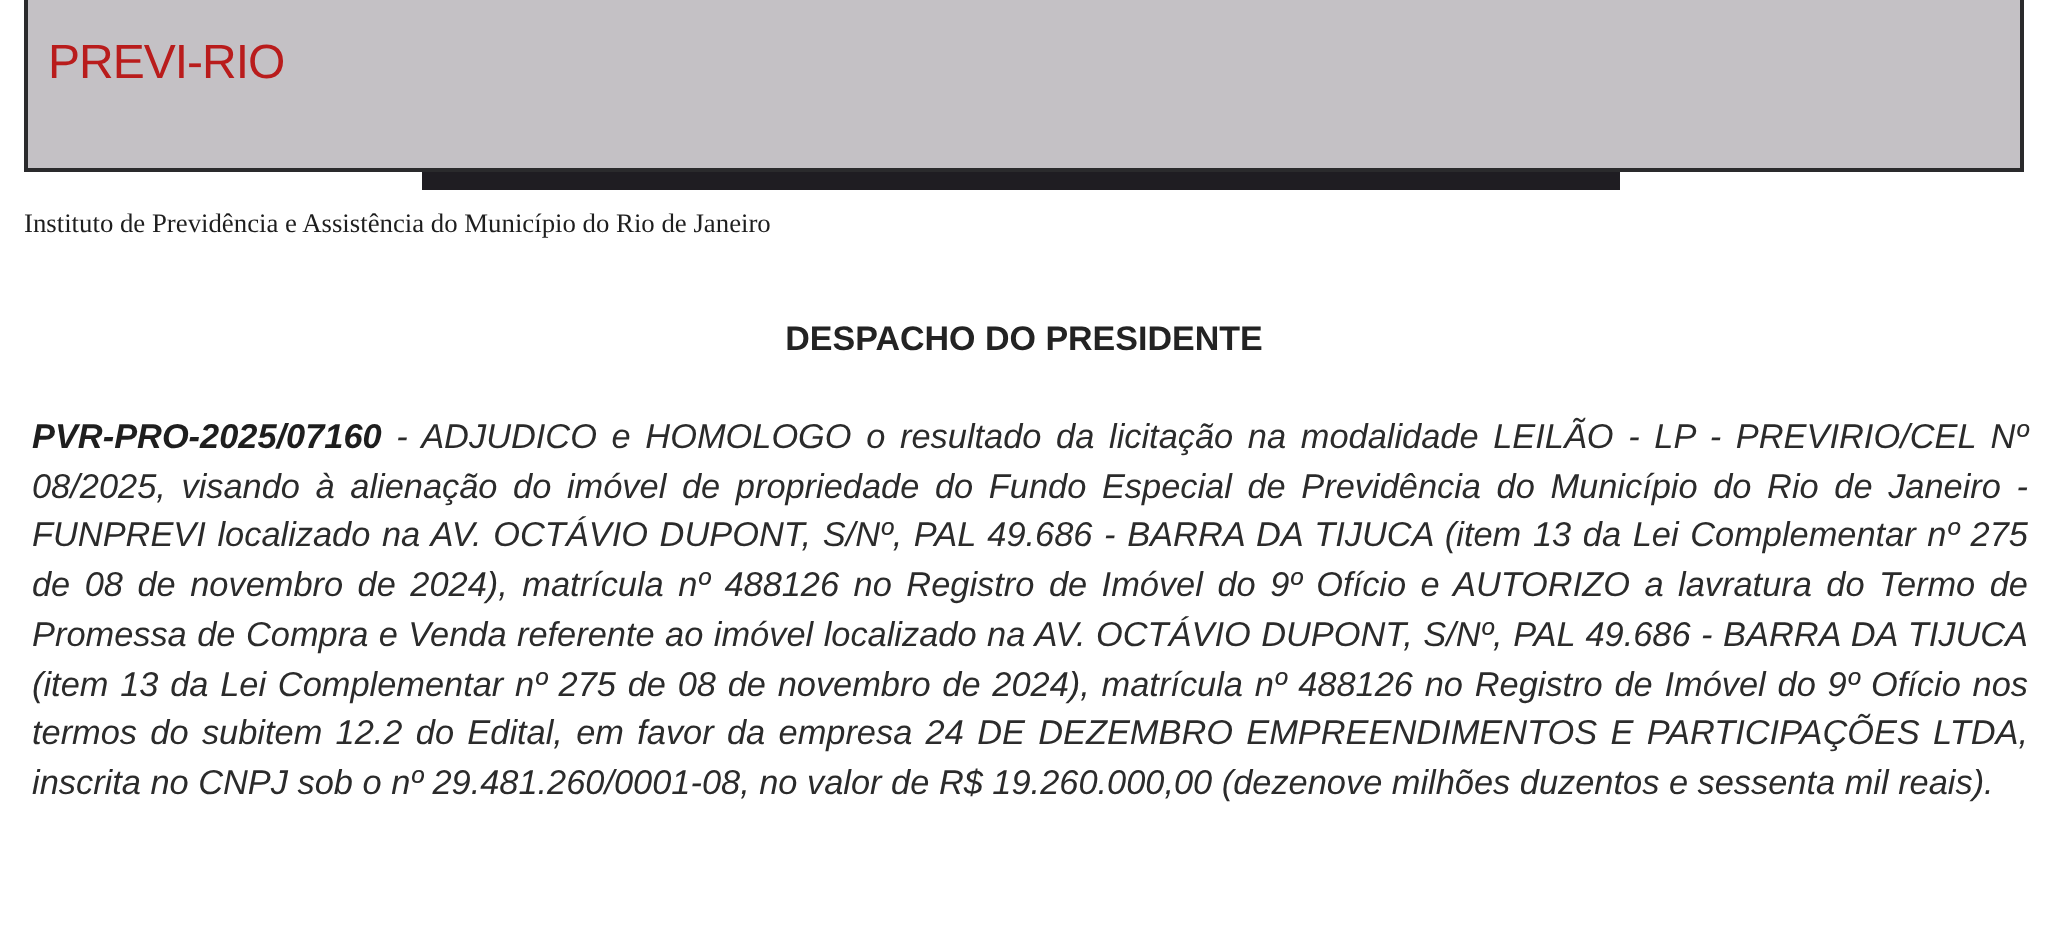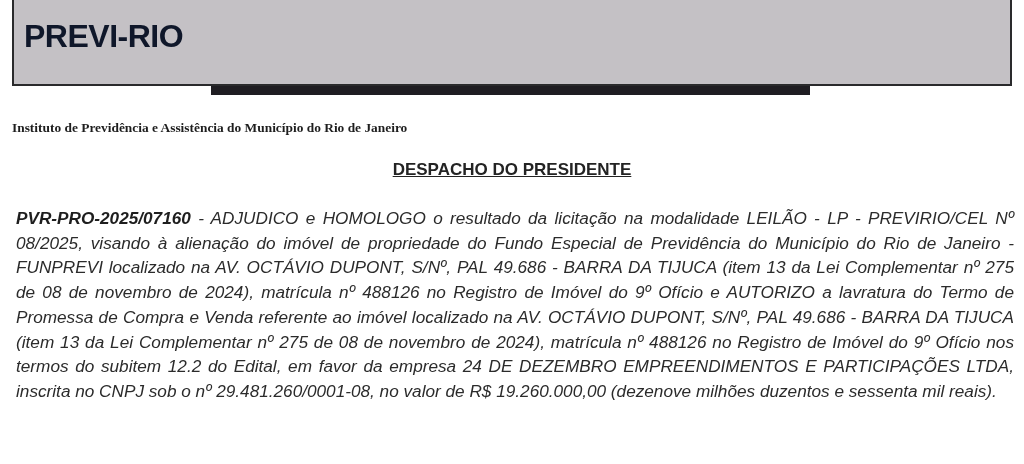--- a/index.html
+++ b/index.html
@@ -4,35 +4,35 @@
   <style>
     html, body { margin: 0; padding: 0; background: #ffffff; }
     body { width: 1024px; height: 464px; position: relative; overflow: hidden; color: #2a2a2a; }
     .header-box {
       position: absolute; left: 12px; top: -4px; width: 996px; height: 88px;
       background: #c4c1c5; border: 2px solid #2a2a2c; border-top: none;
       box-sizing: content-box;
     }
     .header-title {
       position: absolute; left: 10px; top: 22px;
-      font-family: "Liberation Sans", sans-serif; font-weight: bold;
-      font-size: 32px; color: #0f172a; letter-spacing: -0.5px;
+      font-family: "Liberation Sans", sans-serif; font-weight: normal;
+      font-size: 24px; color: #b91c1c; letter-spacing: -0.5px;
     }
     .header-bar {
       position: absolute; left: 211px; top: 86px; width: 599px; height: 9px;
       background: #1f1d22;
     }
     .institute {
       position: absolute; left: 12px; top: 103px;
       font-family: "Liberation Serif", serif; font-size: 13.4px; line-height: 17px; color: #1e1e1e;
     }
-    .institute .name { font-weight: bold; margin-top: 16px; }
+    .institute .name { font-weight: normal; }
     .doc-title {
       position: absolute; left: 0; width: 1024px; top: 160px; text-align: center;
-      font-family: "Liberation Sans", sans-serif; font-weight: bold; font-size: 17px; line-height: 20px; color: #232323; text-decoration: underline;
+      font-family: "Liberation Sans", sans-serif; font-weight: bold; font-size: 17px; line-height: 20px; color: #232323;
     }
     .body-text {
       position: absolute; left: 16px; top: 206px; width: 998px;
       font-family: "Liberation Sans", sans-serif; font-size: 17.2px; line-height: 24.7px;
       text-align: justify; color: #2b2b2b; font-style: italic;
     }
     .body-text .ref { font-weight: bold; color: #1e1e1e; }
   </style>
 </head>
 <body>

